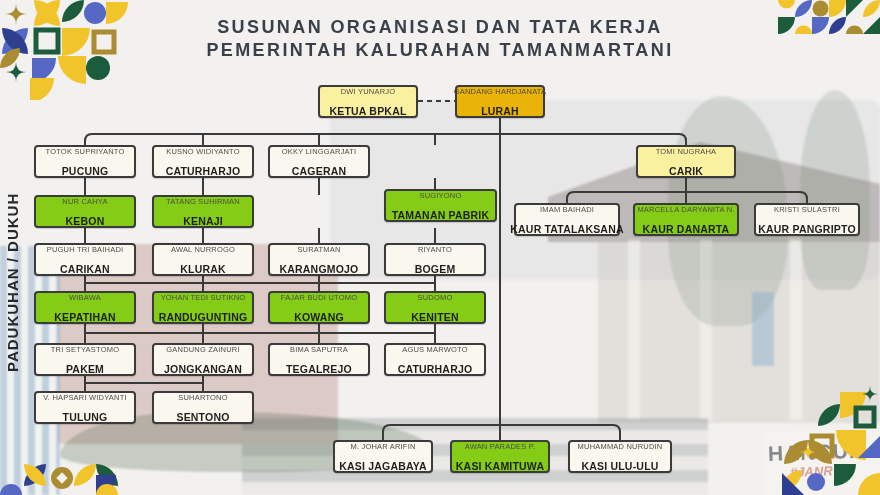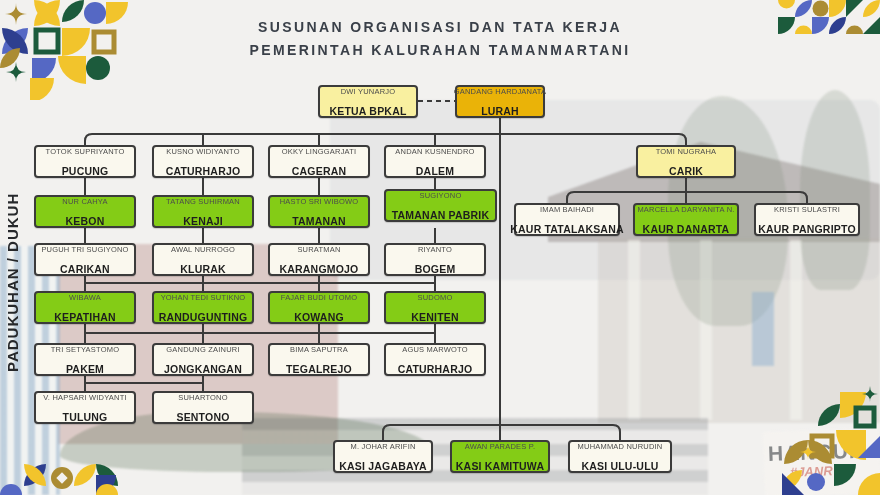--- a/index.html
+++ b/index.html
@@ -24,21 +24,21 @@
              border-radius:40% 60% 50% 50%/80% 70% 30% 30%;}
   .ph-banner-blue{left:752px;top:292px;width:22px;height:74px;background:rgba(132,172,210,.45);}
   .ph-banner-white{left:764px;top:430px;width:116px;height:65px;background:rgba(246,244,240,.72);transform:rotate(-2deg);}
   .banner-txt{position:absolute;left:768px;top:440px;width:120px;transform:rotate(-2deg);
               font-weight:bold;font-size:21px;letter-spacing:1px;color:rgba(42,47,52,.55);}
   .banner-tag{position:absolute;left:790px;top:464px;font-weight:bold;font-style:italic;
               font-size:13px;color:rgba(192,60,48,.48);transform:rotate(-2deg);}
   
   .connectors{position:absolute;left:0;top:0;width:880px;height:495px;z-index:2;}
   .title{position:absolute;left:0;top:16px;width:880px;text-align:center;z-index:3;
-         font-weight:bold;font-size:14px;line-height:23px;letter-spacing:2.4px;color:#3a4049;}
+         font-weight:bold;font-size:18px;line-height:23px;letter-spacing:2.4px;color:#3a4049;}
   .side-label{position:absolute;left:4px;top:158px;height:248px;width:26px;z-index:3;
               writing-mode:vertical-rl;transform:rotate(180deg);text-align:center;
               font-weight:bold;font-size:15px;letter-spacing:1px;color:#26282b;}
   .node{position:absolute;height:33px;box-sizing:border-box;z-index:3;
         border:2px solid #3b3b3b;border-radius:4px;
         display:flex;flex-direction:column;align-items:center;justify-content:center;gap:1px;
         box-shadow:0 1px 1px rgba(0,0,0,.15);}
   .node .n-name{font-size:7.5px;letter-spacing:.2px;color:#4c4c4c;white-space:nowrap;}
   .node .n-role{font-size:10.5px;font-weight:bold;letter-spacing:.2px;color:#1e1e1e;white-space:nowrap;margin-top:8px;}
   .yellow{background:#F9F0A0;}
@@ -157,44 +157,36 @@
     <span class="n-role">PUCUNG</span>
   </div>
   <div class="node cream" style="left:152px;top:145px;width:102px">
     <span class="n-name">KUSNO WIDIYANTO</span>
     <span class="n-role">CATURHARJO</span>
   </div>
   <div class="node cream" style="left:268px;top:145px;width:102px">
     <span class="n-name">OKKY LINGGARJATI</span>
     <span class="n-role">CAGERAN</span>
   </div>
-  <div class="node cream" style="left:384px;top:145px;width:102px">
-    <span class="n-name">ANDAN KUSNENDRO</span>
-    <span class="n-role">DALEM</span>
-  </div>
 
   <div class="node peach" style="left:34px;top:195px;width:102px">
     <span class="n-name">NUR CAHYA</span>
     <span class="n-role">KEBON</span>
   </div>
   <div class="node peach" style="left:152px;top:195px;width:102px">
     <span class="n-name">TATANG SUHIRMAN</span>
     <span class="n-role">KENAJI</span>
   </div>
-  <div class="node peach" style="left:268px;top:195px;width:102px">
-    <span class="n-name">HASTO SRI WIBOWO</span>
-    <span class="n-role">TAMANAN</span>
-  </div>
   <div class="node peach" style="left:384px;top:189px;width:113px">
     <span class="n-name">SUGIYONO</span>
     <span class="n-role">TAMANAN PABRIK</span>
   </div>
 
   <div class="node cream" style="left:34px;top:243px;width:102px">
-    <span class="n-name">PUGUH TRI SUGIYONO</span>
+    <span class="n-name">PUGUH TRI BAIHADI</span>
     <span class="n-role">CARIKAN</span>
   </div>
   <div class="node cream" style="left:152px;top:243px;width:102px">
     <span class="n-name">AWAL NURROGO</span>
     <span class="n-role">KLURAK</span>
   </div>
   <div class="node cream" style="left:268px;top:243px;width:102px">
     <span class="n-name">SURATMAN</span>
     <span class="n-role">KARANGMOJO</span>
   </div>

